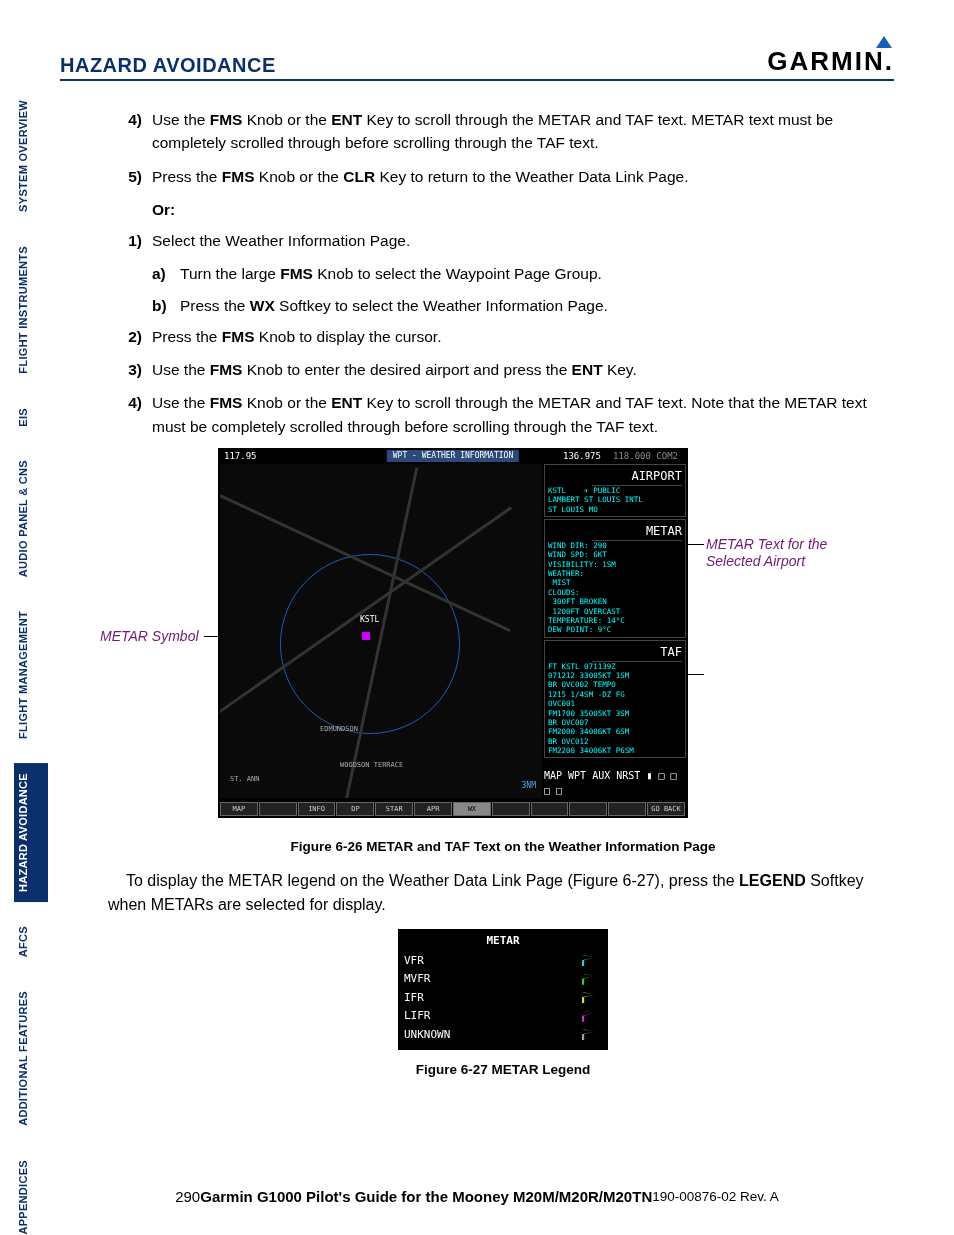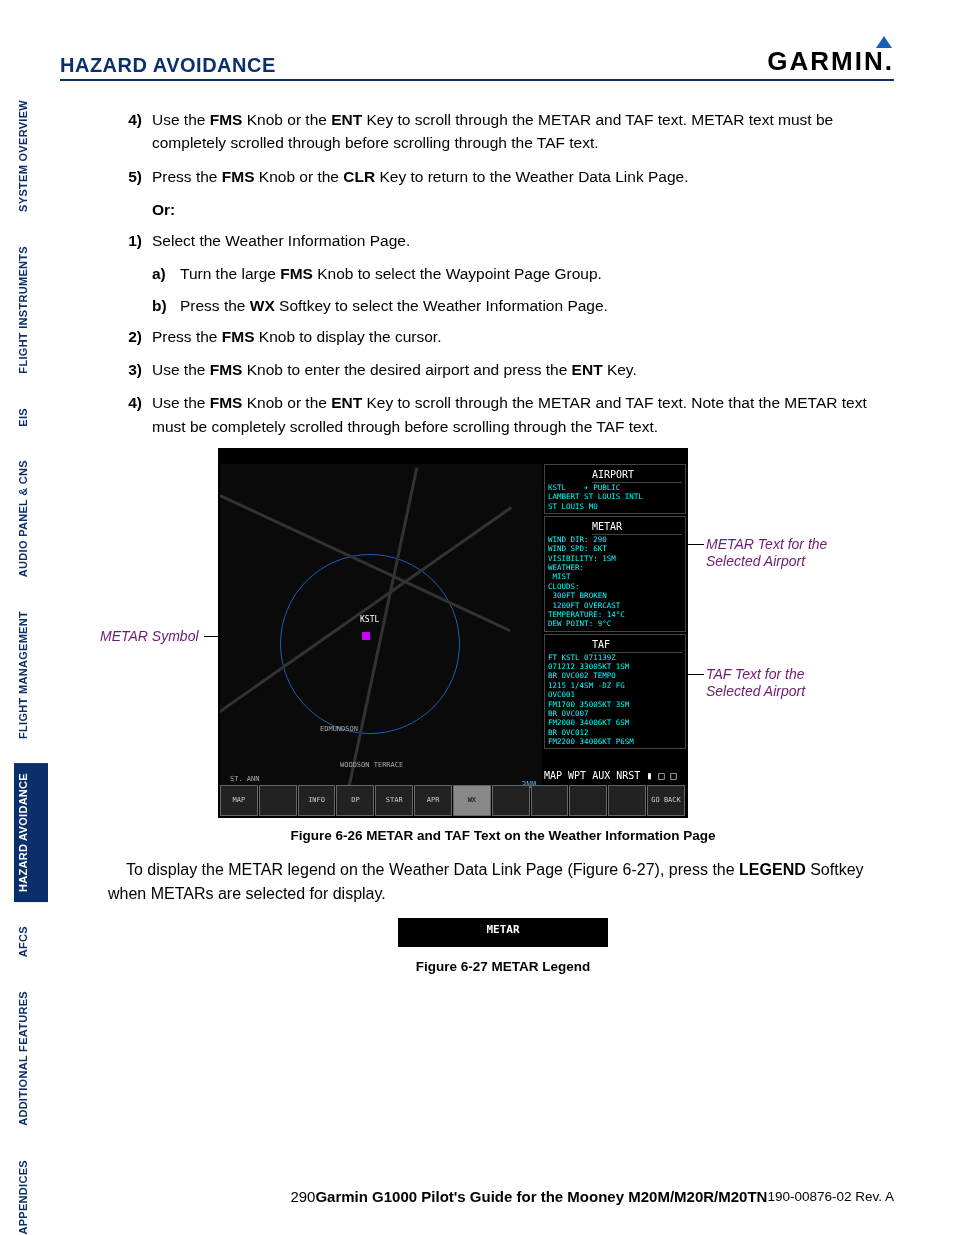--- a/index.html
+++ b/index.html
@@ -45,35 +45,35 @@
   .figure-img .northup { position:absolute; top:18px; right:148px; background:#000; border:1px solid #555; padding:0 4px; font-size:7px; }
   .figure-img .map { position:absolute; top:16px; left:2px; width:322px; height:334px; background:#0a0a0a; overflow:hidden; }
   .figure-img .map .road { position:absolute; background:#333; }
   .figure-img .map .ring { position:absolute; border:1px solid #1a5fb4; border-radius:50%; }
   .figure-img .map .label { position:absolute; color:#aaa; font-size:7px; }
   .figure-img .map .kstl { position:absolute; left:140px; top:150px; color:#fff; font-size:8px; }
   .figure-img .map .metar-flag { position:absolute; left:142px; top:168px; width:8px; height:8px; background:#c0f; }
   .figure-img .map .scale { position:absolute; right:6px; bottom:6px; color:#5ad; font-size:8px; }
   .figure-img .sidebar { position:absolute; top:16px; right:2px; width:142px; height:334px; background:#000; }
   .figure-img .sidebar .box { border:1px solid #444; margin-bottom:2px; padding:2px 3px; }
-  .figure-img .sidebar .hdr { color:#fff; font-size:10px; border-bottom:1px solid #444; display:flex; justify-content:flex-start;margin-left:44px; }
+  .figure-img .sidebar .hdr { color:#fff; font-size:12px; border-bottom:1px solid #444; display:flex; justify-content:flex-end;margin-left:44px; }
   .figure-img .sidebar .txt { color:#0ff; font-size:7.5px; line-height:1.25; white-space:pre; }
-  .figure-img .bottombar { position:absolute; bottom:2px; left:2px; right:2px; height:31px; display:flex; }
+  .figure-img .bottombar { position:absolute; bottom:2px; left:2px; right:2px; height:14px; display:flex; }
   .figure-img .bottombar .bt { flex:1; background:#222; border:1px solid #666; color:#ccc; font-size:7px; display:flex;align-items:center;justify-content:center; margin-right:1px;}
   .figure-img .bottombar .bt.wx { background:#888; color:#000; }
   .callout { position:absolute; font-style:italic; font-size:14px; color:#701a75; line-height:1.2; }
   .callout-line { position:absolute; height:1px; background:#000; }
-  .fig-caption { text-align:center; font-weight:700; font-size:13.5px; margin-top:8px; font-stretch: condensed; }
+  .fig-caption { text-align:center; font-weight:700; font-size:13.5px; margin-top:19px; font-stretch: condensed; }
   .para { margin:12px 0 12px -10px; font-size:16px; line-height:1.5; text-indent:18px; }
   .legend-wrap { margin:10px auto 0 auto; width:210px; }
   .legend { width:210px; background:#000; color:#fff; font-family:"Lucida Console",monospace; font-size:11px; padding:4px 6px 6px 6px; }
   .legend .lh { text-align:center; font-weight:700; margin-bottom:2px; }
   .legend .row { display:flex; justify-content:space-between; align-items:center; padding:1px 0;}
   .legend .flag { width:12px; height:11px; clip-path: polygon(0 0, 100% 20%, 0 45%, 0 100%, 18% 100%, 18% 45%, 100% 20%, 18% 0); margin-right:8px;}
-  .footer { position:absolute; bottom:30px; left:60px; right:60px; display:flex; justify-content:flex-end; align-items:center; font-size:14px; }
+  .footer { position:absolute; bottom:30px; left:60px; right:60px; display:flex; justify-content:center; align-items:center; font-size:14px; }
   .footer .pn { font-size:15px; }
   .footer .ct { font-weight:700; font-size:15px; font-stretch: condensed; }
   .footer .rv { font-size:13.5px; }
 </style>
 </head>
 <body>
 
 <div class="page-header">
   <div class="section-title">HAZARD AVOIDANCE</div>
   <div class="logo">
@@ -138,24 +138,31 @@
         <div class="num">4)</div>
         <div class="txt">Use the <b>FMS</b> Knob or the <b>ENT</b> Key to scroll through the METAR and TAF text.  Note that the METAR text must be completely scrolled through before scrolling through the TAF text.</div>
       </div>
     </div>
 
   <div class="figure-wrap">
     <div class="callout" style="left:-8px; top:180px;">METAR Symbol</div>
     <div class="callout-line" style="left:96px; top:188px; width:150px;"></div>
     <div class="callout" style="left:598px; top:88px; width:150px;">METAR Text for the Selected Airport</div>
     <div class="callout-line" style="left:560px; top:96px; width:36px;"></div>
-    <div class="callout" style="left:598px; top:218px; width:150px;">TAF Text for the Selected Airport</div>
     <div class="callout-line" style="left:560px; top:226px; width:36px;"></div>
 
     <div class="figure-img">
+      <div class="topbar">
+        <span>117.95</span>
+        <span class="title">WPT - WEATHER INFORMATION</span>
+        <span style="display:flex;gap:4px;">
+          <span>136.975</span>
+          <span style="color:#888">118.000 COM2</span>
+        </span>
+      </div>
       <div class="northup">NORTH UP</div>
       <div class="map">
         <div class="ring" style="left:60px;top:90px;width:180px;height:180px;"></div>
         <div class="road" style="left:0;top:30px;width:320px;height:3px;transform:rotate(25deg);transform-origin:left;"></div>
         <div class="road" style="left:-20px;top:260px;width:380px;height:3px;transform:rotate(-35deg);transform-origin:left;"></div>
         <div class="road" style="left:160px;top:0;width:3px;height:340px;transform:rotate(12deg);"></div>
         <div class="kstl">KSTL</div>
         <div class="metar-flag"></div>
         <div class="label" style="left:100px;top:260px;">EDMUNDSON</div>
         <div class="label" style="left:120px;top:296px;">WOODSON TERRACE</div>
@@ -219,20 +226,42 @@
         </div>
     </div>
     <div class="fig-caption">Figure 6-26  METAR and TAF Text on the Weather Information Page</div>
   </div>
 
   <div class="para" id="para1">To display the METAR legend on the Weather Data Link Page (Figure 6-27), press the <b>LEGEND</b> Softkey when METARs are selected for display.</div>
 
   <div class="legend-wrap">
     <div class="legend">
       <div class="lh">METAR</div>
+      <div id="legend-rows">
+          <div class="row">
+            <div>VFR</div>
+            <div class="flag" style="background: rgb(48, 208, 208);"></div>
+          </div>
+          <div class="row">
+            <div>MVFR</div>
+            <div class="flag" style="background: rgb(48, 208, 48);"></div>
+          </div>
+          <div class="row">
+            <div>IFR</div>
+            <div class="flag" style="background: rgb(224, 224, 48);"></div>
+          </div>
+          <div class="row">
+            <div>LIFR</div>
+            <div class="flag" style="background: rgb(208, 48, 208);"></div>
+          </div>
+          <div class="row">
+            <div>UNKNOWN</div>
+            <div class="flag" style="background: rgb(160, 160, 160);"></div>
+          </div>
+        </div>
     </div>
     <div class="fig-caption" style="margin-top:10px;">Figure 6-27  METAR Legend</div>
   </div>
 </div>
 
 <div class="footer">
   <div class="pn">290</div>
   <div class="ct">Garmin G1000 Pilot's Guide for the Mooney M20M/M20R/M20TN</div>
   <div class="rv">190-00876-02  Rev. A</div>
 </div>

